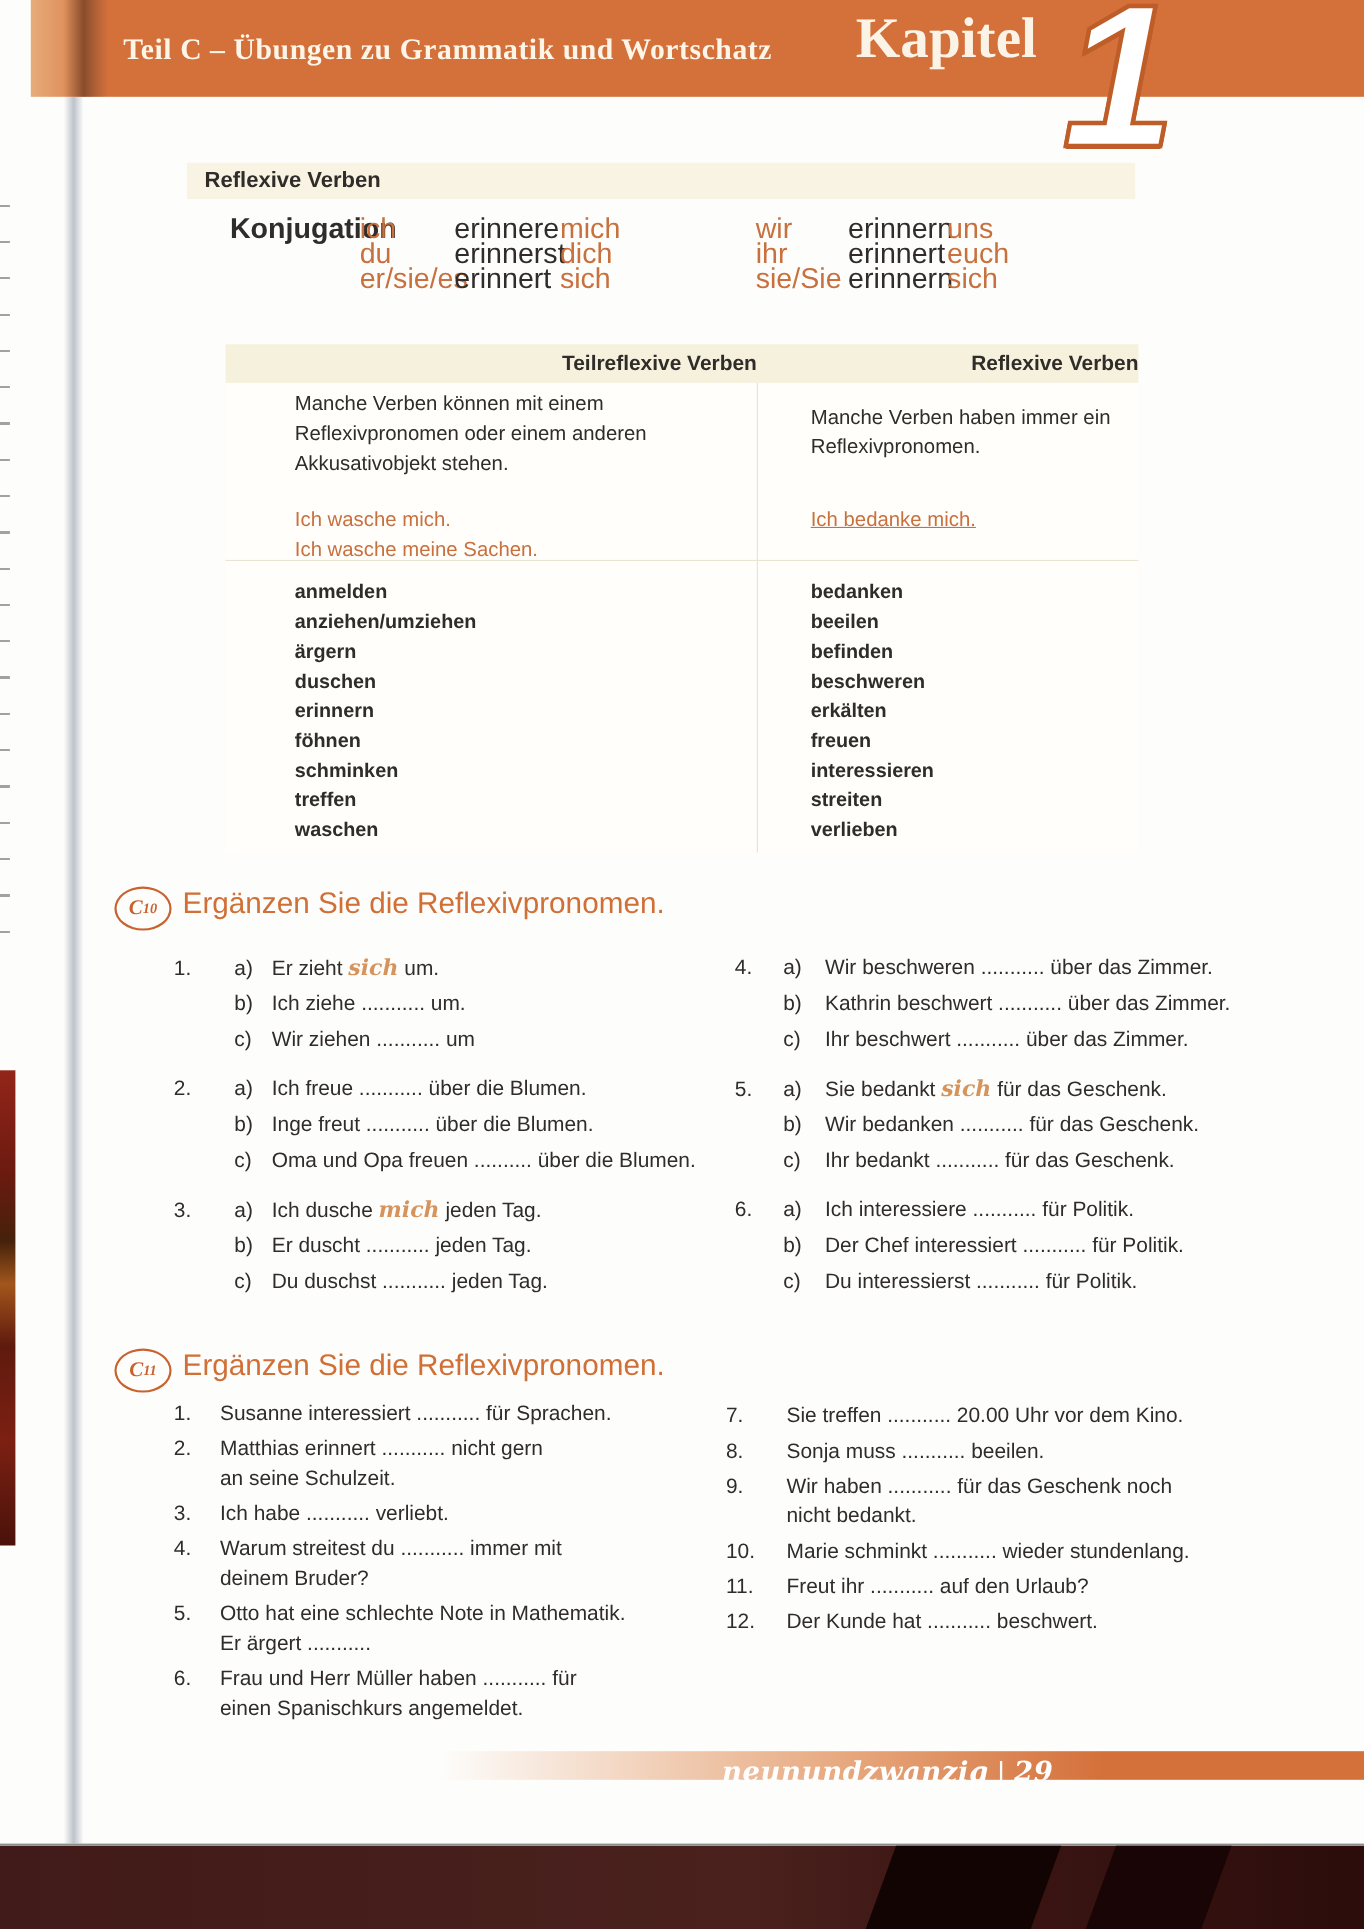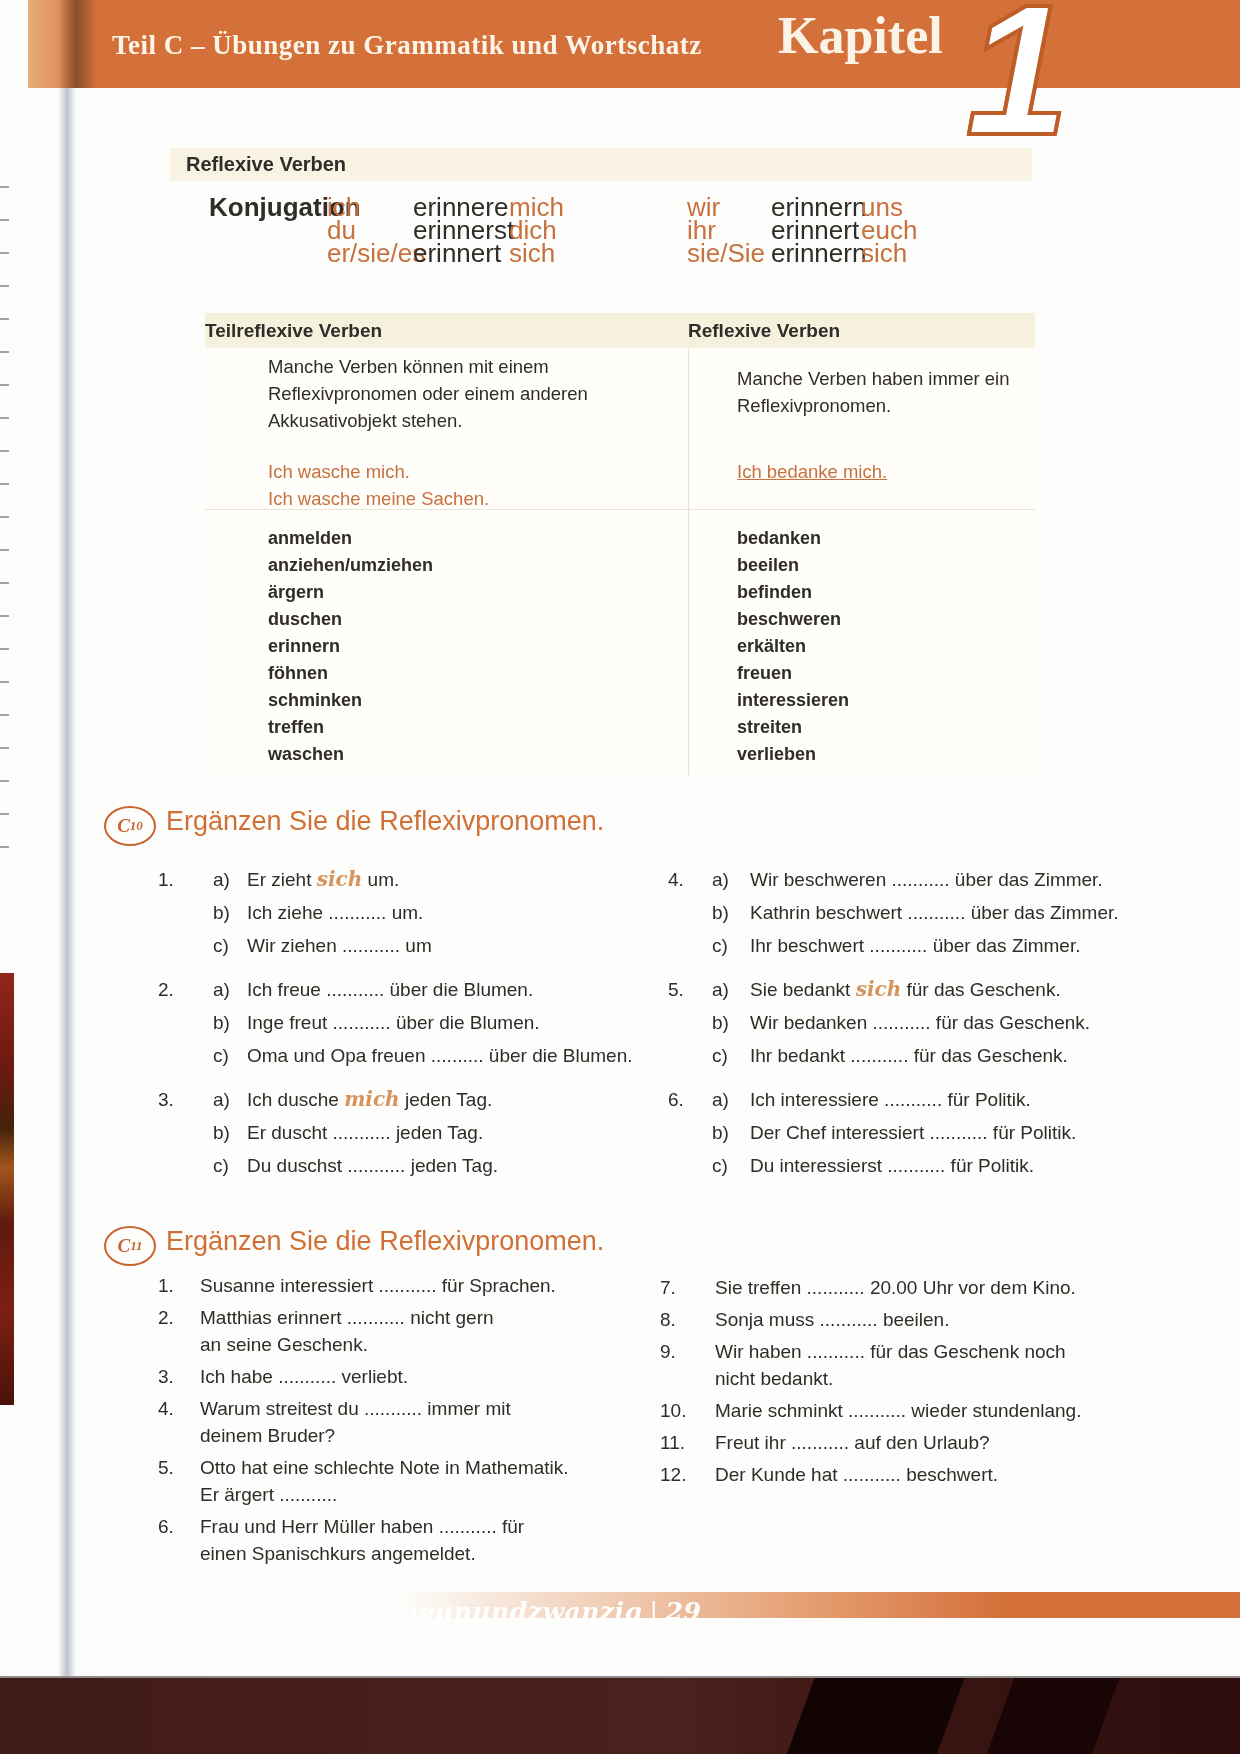--- a/index.html
+++ b/index.html
@@ -37,21 +37,21 @@
   .section-strip{position:absolute;left:170px;top:148px;width:862px;height:33px;background:#f8f3e2;}
   .section-title{position:absolute;left:186px;top:153px;font-size:20px;font-weight:bold;}
   .conj{position:absolute;left:209px;top:196px;font-size:26px;line-height:23px;}
   .conj-row{display:flex;white-space:nowrap;}
   .conj-label{width:118px;font-weight:bold;color:#2f2c29;}
   .co{color:#c8703e;} .cd{color:#2f2c29;}
   .w1{width:86px}.w2{width:96px}.w3{width:178px}.w4{width:84px}.w5{width:90px}
   
   .gbox{position:absolute;left:205px;top:313px;width:830px;height:462px;background:#fffefa;}
   .gbox-head{position:absolute;left:0;top:0;width:100%;height:35px;background:#f6f1dd;display:flex;}
-  .gbox-head .ht{font-weight:bold;font-size:19px;text-align:left;padding-top:7px;}
+  .gbox-head .ht{font-weight:bold;font-size:19px;text-align:right;padding-top:7px;}
   .ht.l{width:483px;} .ht.r{width:347px;}
   .vline{position:absolute;left:483px;top:35px;bottom:0;width:1px;background:#e6e1d2;}
   .hline{position:absolute;left:0;right:0;top:196px;height:1px;background:#eae4d4;}
   .gdesc{position:absolute;font-size:18.5px;line-height:27px;white-space:nowrap;}
   .gdesc.l{left:63px;top:40px;} .gdesc.r{left:532px;top:52px;}
   .gex{position:absolute;font-size:18.5px;line-height:27px;color:#c8703e;white-space:nowrap;}
   .gex.l{left:63px;top:145px;} .gex.r{left:532px;top:145px;text-decoration:underline;}
   .verbs{position:absolute;font-size:18px;line-height:27px;white-space:nowrap;font-weight:bold;}
   .verbs.l{left:63px;top:212px;} .verbs.r{left:532px;top:212px;}
   
@@ -70,21 +70,21 @@
   #c10-right .num{width:44px;} #c10-right .let{width:38px;}
   .hw{color:#d6945c;font-family:"DejaVu Serif",serif;font-style:italic;font-weight:bold;font-size:20px;}
   .c11-col{position:absolute;font-size:19px;}
   #c11-left{left:158px;top:1272px;} #c11-right{left:660px;top:1274px;}
   .c11-item{margin-bottom:5px;}
   .c11-row{display:flex;height:27px;line-height:27px;white-space:nowrap;}
   #c11-left .num{width:42px;} #c11-right .num{width:55px;}
   
   .footer-band{position:absolute;left:400px;top:1592px;width:840px;height:26px;
     background:linear-gradient(to right, rgba(212,112,58,0) 0%, rgba(226,150,100,.85) 45%, #d4703a 72%);
-    text-align:left;line-height:38px;padding-right:0;box-sizing:border-box;}
+    text-align:center;line-height:38px;padding-right:0;box-sizing:border-box;}
   .footer-band .ft{margin-right:26px;color:#ffffff;font-family:"DejaVu Serif",serif;
     font-style:italic;font-weight:bold;font-size:25px;letter-spacing:.5px;}
   .footer-band .sep{font-style:normal;font-weight:normal;padding:0 8px;font-family:"Liberation Sans",sans-serif;}
 </style>
 </head>
 <body>
 
 <div class="page-crease"></div>
 <div class="margin-marks"></div>
 <div class="red-strip"></div>
@@ -300,21 +300,21 @@
         <span class="txt">Susanne interessiert ........... für Sprachen.</span>
       </div>
     </div>
     <div class="c11-item">
       <div class="c11-row">
         <span class="num">2.</span>
         <span class="txt">Matthias erinnert ........... nicht gern</span>
       </div>
       <div class="c11-row">
         <span class="num"></span>
-        <span class="txt">an seine Geschenk.</span>
+        <span class="txt">an seine Schulzeit.</span>
       </div>
     </div>
     <div class="c11-item">
       <div class="c11-row">
         <span class="num">3.</span>
         <span class="txt">Ich habe ........... verliebt.</span>
       </div>
     </div>
     <div class="c11-item">
       <div class="c11-row">

